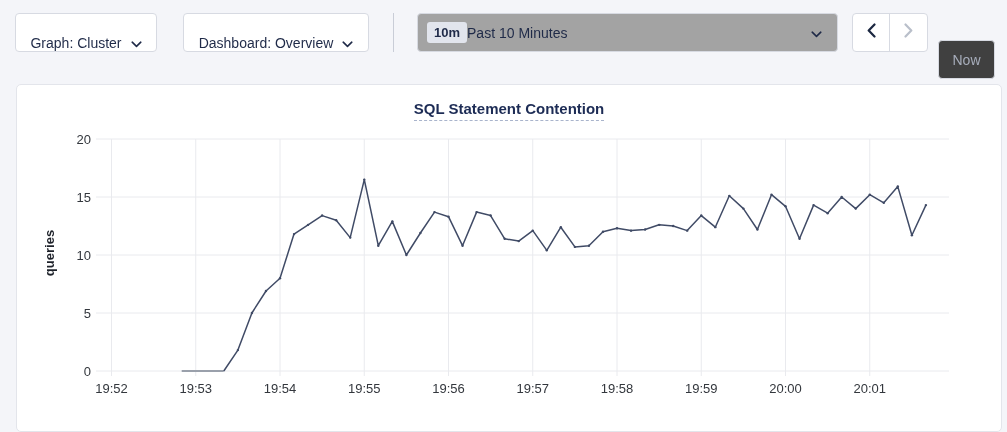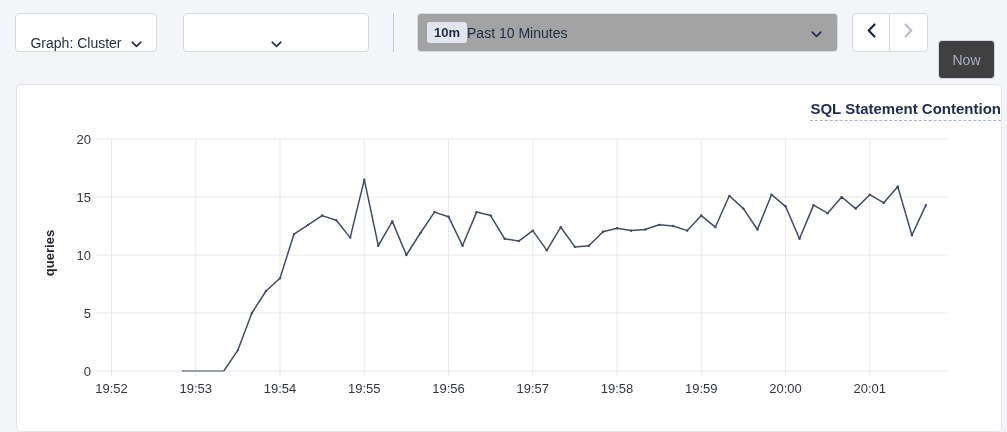--- a/index.html
+++ b/index.html
@@ -48,40 +48,41 @@
     position:absolute; left:938px; top:13px; width:57px; height:39px;
     background:#404040; border:1px solid #d7dae2; border-radius:4px;
     display:flex; align-items:center; justify-content:center;
     font-size:14px; color:#a7adbb; cursor:default;margin-top:27px;
   }
   
   .card {
     position:absolute; left:16px; top:84px; width:986px; height:348px;
     background:#fff; border:1px solid #e3e5eb; border-radius:5px;
   }
-  .card-title-row { text-align:right; margin-top:15px;text-decoration:underline; }
+  .card-title-row { text-align:center; margin-top:15px;text-decoration:underline; }
   .card-title {
     display:inline-block; font-size:15px; font-weight:bold; color:#1d2c55;
     border-bottom:1px dashed #a9b4cc; padding-bottom:3px; cursor:pointer;
   }
   .plot-svg { position:absolute; left:0; top:0; }
 </style>
 </head>
 <body>
 
 <div class="btn graph-btn">
   <span>Graph: Cluster</span>
   <span>
     <svg width="11" height="7" viewBox="0 0 11 7">
         <polyline points="1.2,1.2 5.5,5.3 9.8,1.2" fill="none" stroke="#1f2a48" stroke-width="1.6" stroke-linecap="round" stroke-linejoin="round"></polyline>
       </svg>
   </span>
 </div>
 
 <div class="btn dashboard-btn">
+  <span>Dashboard: Overview</span>
   <span>
     <svg width="11" height="7" viewBox="0 0 11 7">
         <polyline points="1.2,1.2 5.5,5.3 9.8,1.2" fill="none" stroke="#1f2a48" stroke-width="1.6" stroke-linecap="round" stroke-linejoin="round"></polyline>
       </svg>
   </span>
 </div>
 
 <div class="tb-divider"></div>
 
 <div class="time-picker">

